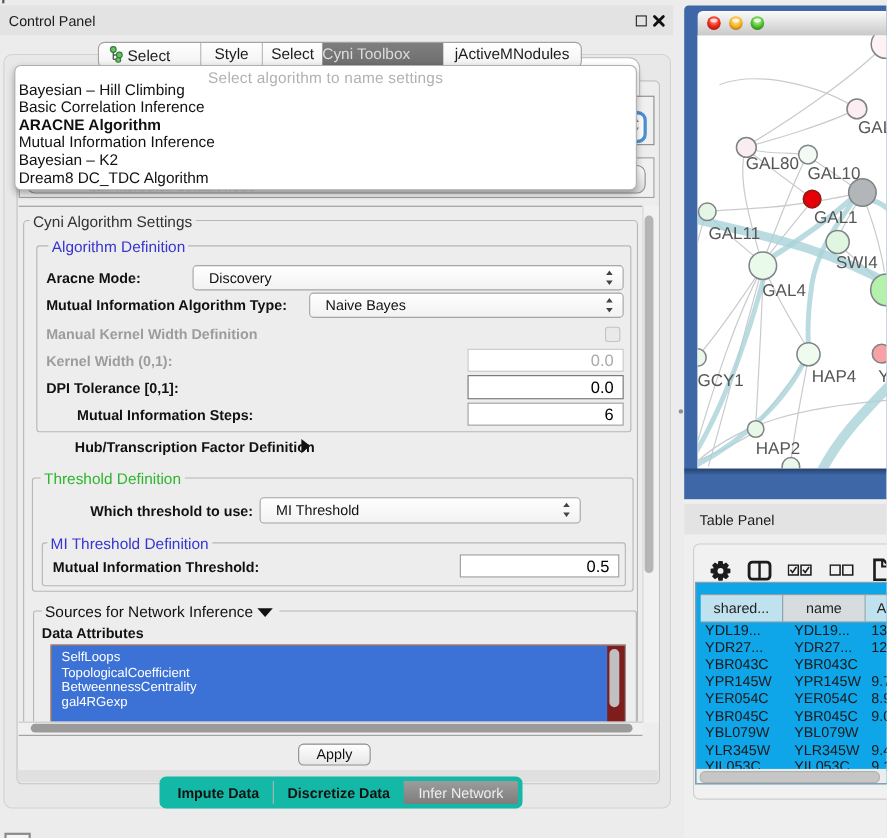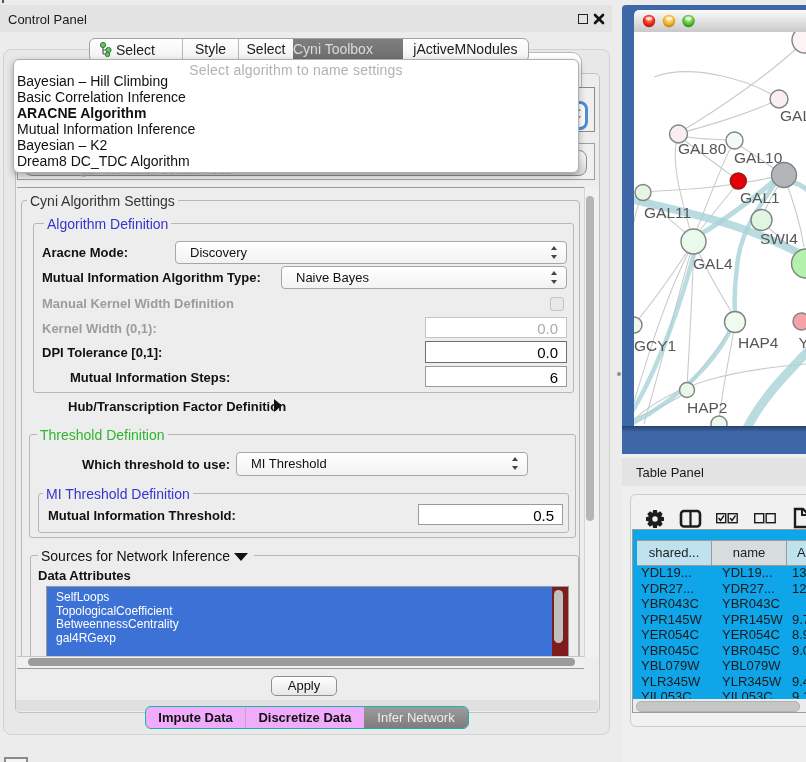--- a/index.html
+++ b/index.html
@@ -125,21 +125,21 @@
 </div>
 
 <div class="abs" style="left:584px;top:187px;width:14px;height:470px;background:#f1f1f1;border-left:1px solid #d5d5d5;"></div>
 <div class="abs" style="left:586px;top:196px;width:8px;height:325px;background:#b5b5b5;border-radius:4px;"></div>
 
 <div class="abs" style="left:17px;top:656px;width:567px;height:11px;background:#f0f0f0;border-top:1px solid #c6c6c6;border-bottom:1px solid #9a9a9a;"></div>
 <div class="abs" style="left:28px;top:658px;width:547px;height:8px;background:#9b9b9b;border-radius:4px;"></div>
 
 <div class="abs" style="left:271px;top:676px;width:64px;height:18px;background:linear-gradient(#fefefe,#e7e7e7);border:1px solid #8e8e8e;border-radius:5px;text-align:center;font-size:13px;color:#111;line-height:18px;">Apply</div>
 
-<div class="abs" style="left:145px;top:706px;width:322px;height:21px;background:#f0abfc;border:1px solid #14b8a6;border-radius:6px;overflow:hidden;display:flex;">
+<div class="abs" style="left:145px;top:706px;width:322px;height:21px;background:#14b8a6;border:4px solid #14b8a6;border-radius:6px;overflow:hidden;display:flex;">
   <div style="width:99px;text-align:center;font-size:13px;font-weight:bold;color:#111;line-height:21px;border-right:1px solid #b3b3b3;">Impute Data</div>
   <div style="width:118px;text-align:center;font-size:13px;font-weight:bold;color:#111;line-height:21px;">Discretize Data</div>
   <div style="flex:1;text-align:center;font-size:13px;color:#ededed;line-height:21px;background:linear-gradient(#9c9c9c,#7d7d7d);">Infer Network</div>
 </div>
 
 <div class="abs" style="left:4px;top:757px;width:20px;height:12px;background:#f5f5f5;border:2px solid #8a8a8a;"></div>
 
 <div class="abs" style="left:89px;top:38px;width:438px;height:22px;background:linear-gradient(#ffffff,#f1f1f1);border:1px solid #a3a3a3;border-radius:6px;overflow:hidden;display:flex;">
   <div style="width:92px;position:relative;border-right:1px solid #b6b6b6;">
     <svg style="position:absolute;left:9px;top:2px;" width="14" height="16">

